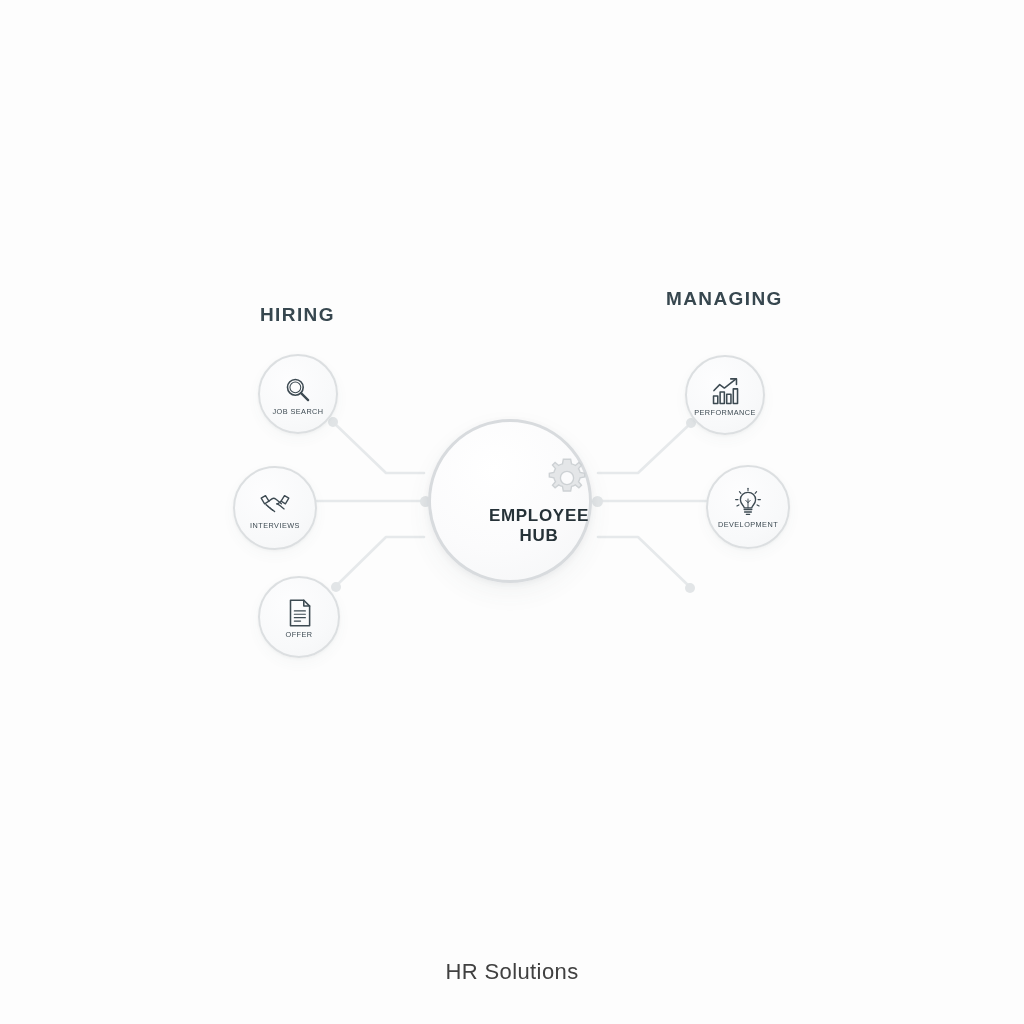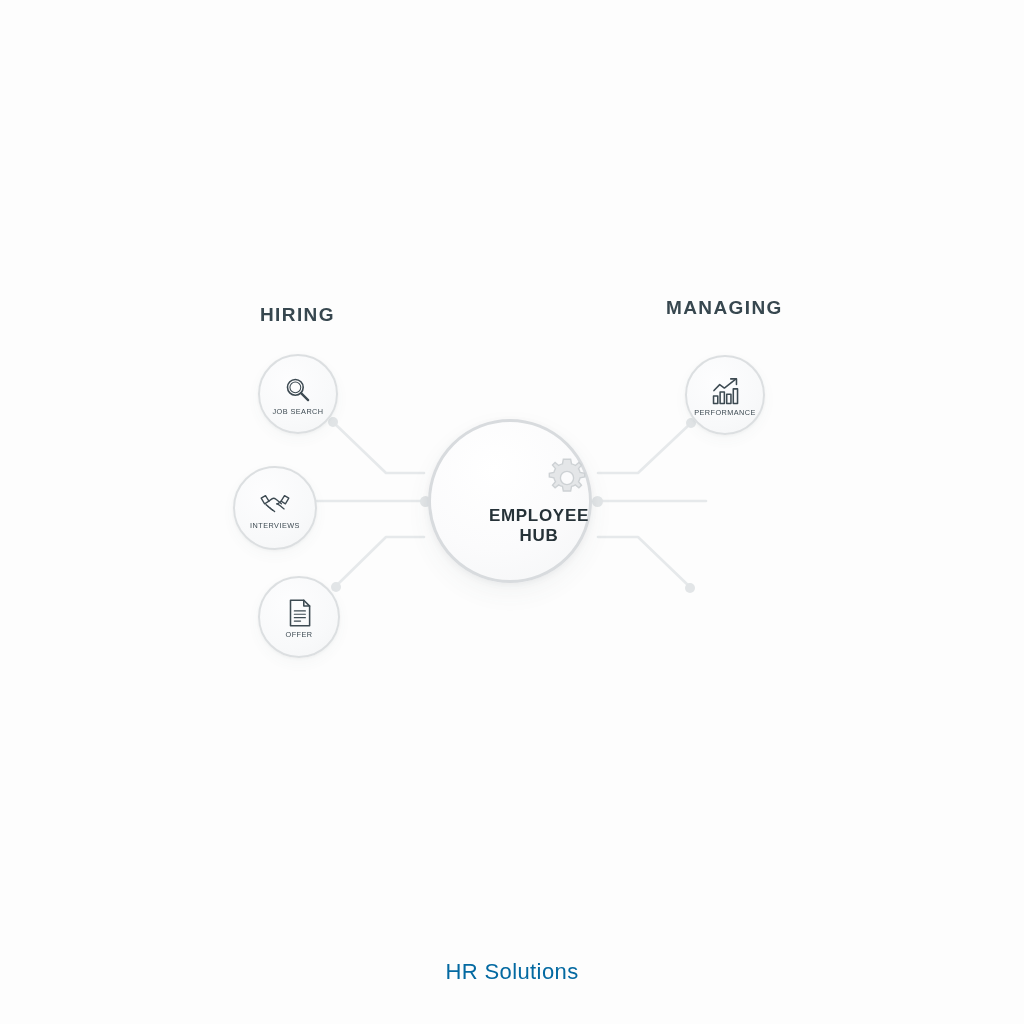--- a/index.html
+++ b/index.html
@@ -35,21 +35,21 @@
   
   .section-header {
     position: absolute;
     font-size: 19px;
     font-weight: 600;
     letter-spacing: 1.4px;
     color: #37474f;
     white-space: nowrap;
   }
   #hdr-hiring   { left: 260px; top: 304px; }
-  #hdr-managing { left: 666px; top: 297px; }
+  #hdr-managing { left: 666px; top: 288px; }
 
   
   .node {
     position: absolute;
     border-radius: 50%;
     background: radial-gradient(circle at 38% 32%, #fdfdfe 0%, #f8f9fa 62%, #f3f4f5 100%);
     border: 2px solid #dcdfe1;
     box-shadow: 0 1px 3px rgba(80,90,100,0.055), 0 5px 14px rgba(80,90,100,0.038);
     display: flex;
     flex-direction: column;
@@ -127,21 +127,21 @@
   
   #footer-brand {
     position: absolute;
     left: 0;
     top: 959px;
     width: 1024px;
     text-align: center;
     font-size: 22px;
     font-weight: 400;
     letter-spacing: 0.4px;
-    color: #0369a1;
+    color: #404040;
   }
 </style>
 </head>
 <body>
 
 <div id="canvas">
 
   <svg id="wires" viewBox="0 0 1024 1024" xmlns="http://www.w3.org/2000/svg">
     <g fill="none" stroke="#e6e9eb" stroke-width="2.6" stroke-linecap="round" stroke-linejoin="round">
       <path d="M 334 423 L 386 473 L 424 473"></path>
@@ -217,17 +217,35 @@
       <path d="M8 4 h12.5 L26 9.5 V28 H8 Z"></path>
       <path d="M20.5 4 V9.5 H26"></path>
       <line x1="11.6" y1="14" x2="22" y2="14" stroke-width="1.1"></line>
       <line x1="11.6" y1="17.2" x2="22" y2="17.2" stroke-width="1.1"></line>
       <line x1="11.6" y1="20.4" x2="22" y2="20.4" stroke-width="1.1"></line>
       <line x1="11.6" y1="23.6" x2="17.5" y2="23.6" stroke-width="1.1"></line>
     </svg>
     <div class="node-label">OFFER</div>
   </div>
 
+  <div class="node" id="node-development">
+    <svg class="glyph" viewBox="0 0 34 34" xmlns="http://www.w3.org/2000/svg" fill="none" stroke="#3d4a52" stroke-width="1.35" stroke-linecap="round" stroke-linejoin="round">
+      <path d="M17 6.4 c-4.5 0 -7.6 3.3 -7.6 7.3 0 2.7 1.5 4.4 2.6 5.8 0.8 1.0 1.1 1.6 1.2 2.4 h7.6 c0.1 -0.8 0.4 -1.4 1.2 -2.4 1.1 -1.4 2.6 -3.1 2.6 -5.8 0 -4.0 -3.1 -7.3 -7.6 -7.3 z"></path>
+      <line x1="13.2" y1="23.5" x2="20.8" y2="23.5"></line>
+      <line x1="13.6" y1="26.0" x2="20.4" y2="26.0"></line>
+      <path d="M15.4 28.4 h3.2"></path>
+      <line x1="17" y1="2.2" x2="17" y2="4.6" stroke-width="1.15"></line>
+      <line x1="8.4" y1="5.6" x2="9.9" y2="7.3" stroke-width="1.15"></line>
+      <line x1="25.6" y1="5.6" x2="24.1" y2="7.3" stroke-width="1.15"></line>
+      <line x1="4.6" y1="13.6" x2="7.0" y2="13.6" stroke-width="1.15"></line>
+      <line x1="29.4" y1="13.6" x2="27.0" y2="13.6" stroke-width="1.15"></line>
+      <line x1="5.9" y1="20.0" x2="7.9" y2="18.9" stroke-width="1.15"></line>
+      <line x1="28.1" y1="20.0" x2="26.1" y2="18.9" stroke-width="1.15"></line>
+      <path d="M17 13.0 v8.9" stroke-width="1.0"></path>
+      <path d="M17 16.6 l2.2 -2.2 M17 16.6 l-2.2 -2.2" stroke-width="1.0"></path>
+    </svg>
+    <div class="node-label">DEVELOPMENT</div>
+  </div>
 
 
   <div id="footer-brand">HR Solutions</div>
 
 </div>
 
 </body></html>

